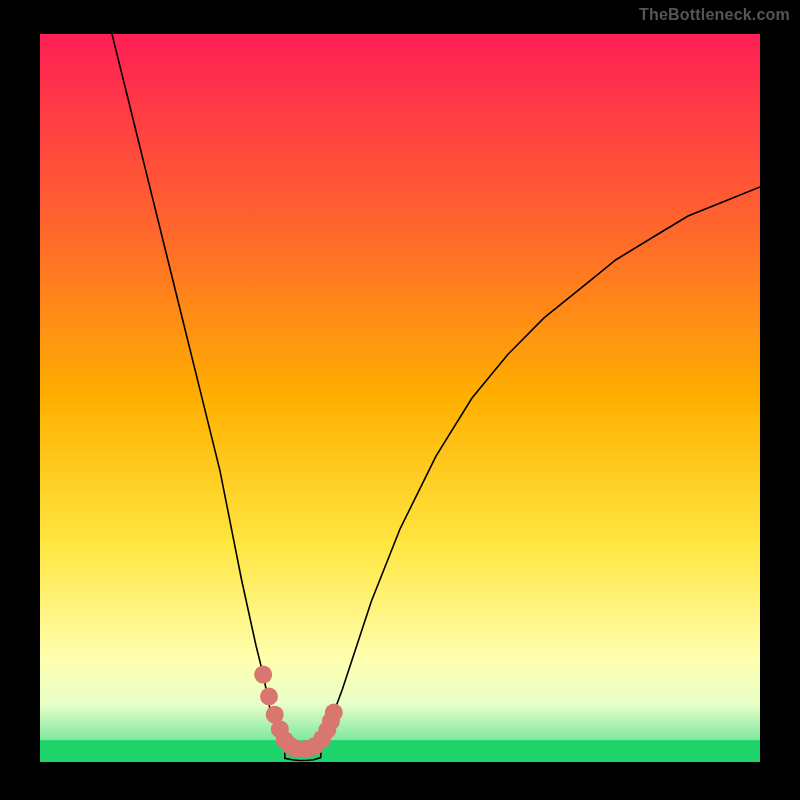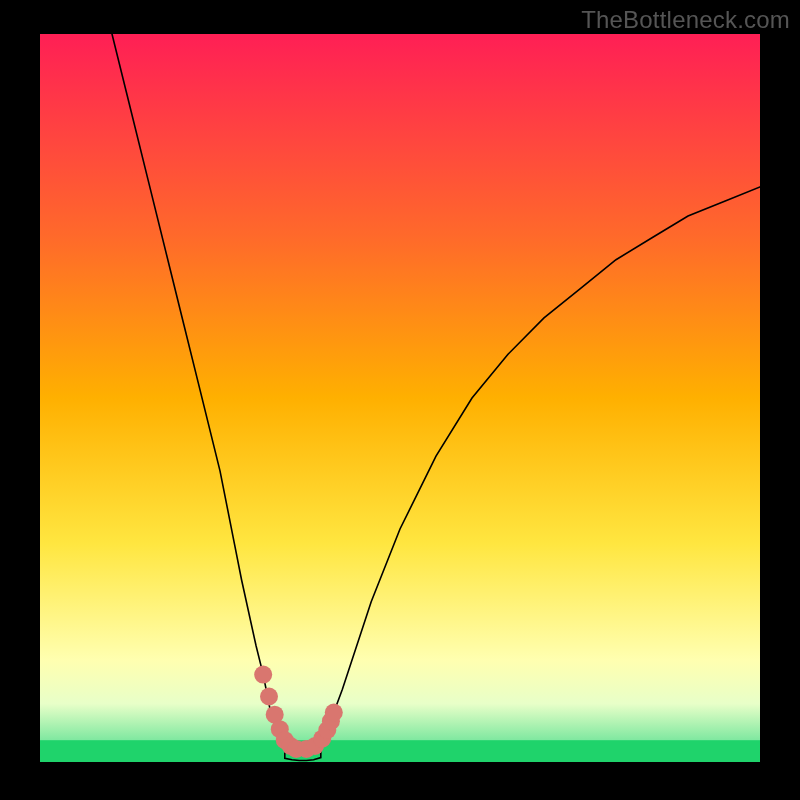--- a/index.html
+++ b/index.html
@@ -9,22 +9,22 @@
     position: relative;
     width: 800px;
     height: 800px;
     background: #000;
   }
   .watermark {
     position: absolute;
     top: 6px;
     right: 10px;
     color: #555;
-    font-size: 24px;
-    font-weight: 400;
+    font-size: 16px;
+    font-weight: 700;
     letter-spacing: 0.2px;
     z-index: 10;
   }
   .plot-wrap {
     position: absolute;
     left: 40px;
     top: 34px;
     width: 720px;
     height: 728px;
   }

